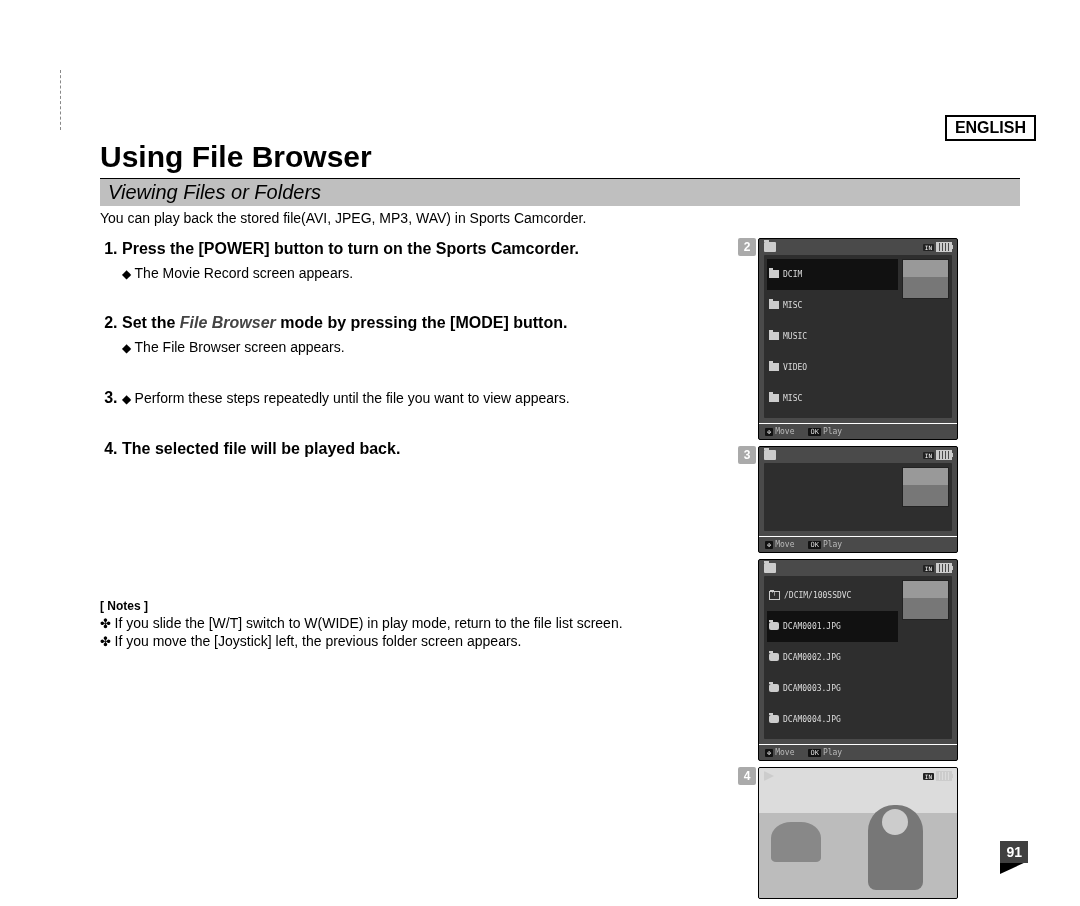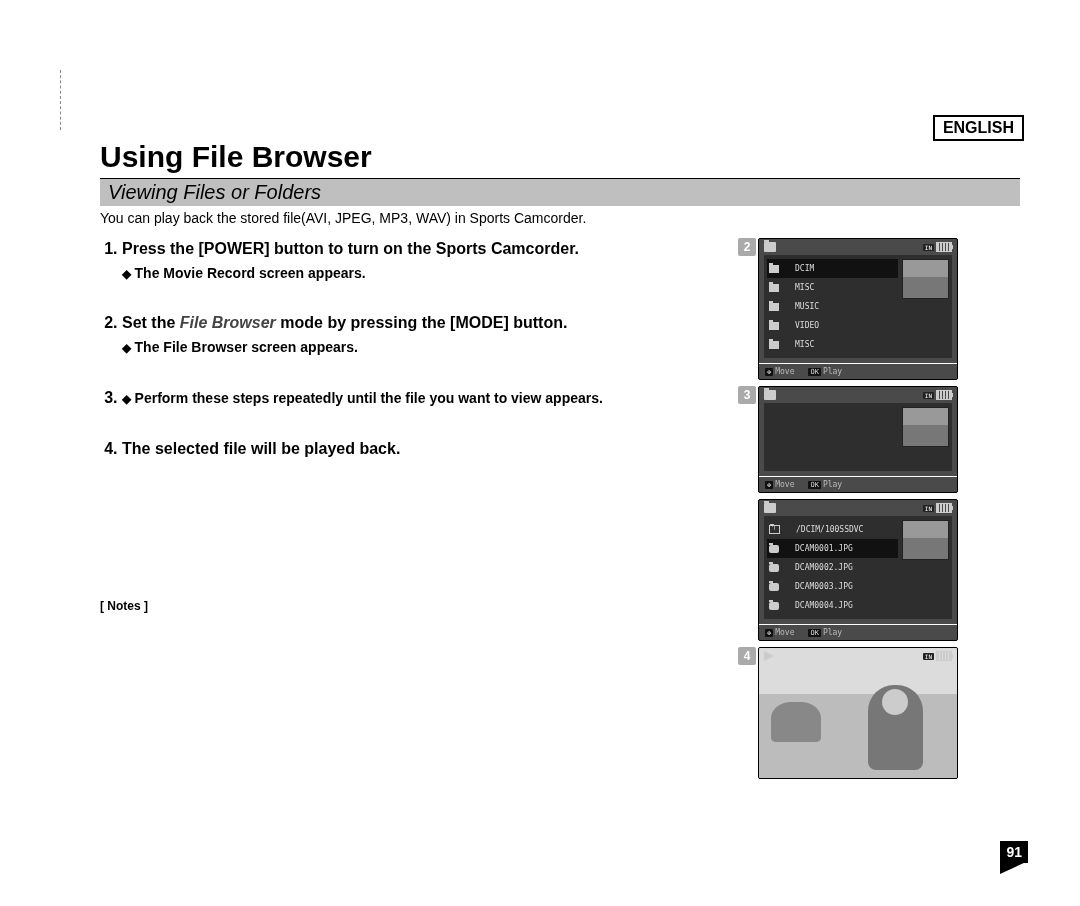--- a/index.html
+++ b/index.html
@@ -1,66 +1,66 @@
 <!DOCTYPE html>
 <html><head>
 <meta charset="utf-8">
 <style>
   html,body{margin:0;padding:0;background:#000;font-family:Arial,Helvetica,sans-serif;color:#000}
   .page{width:1080px;height:906px;margin:0 auto;background:#fff;position:relative;box-sizing:border-box;padding:60px 60px 40px 70px}
   .side-tick{position:absolute;left:60px;top:70px;width:2px;height:60px;border-left:1px dashed #888}
-  .lang-box{position:absolute;right:56px;top:115px;border:2px solid #000;padding:2px 8px;font-weight:bold;font-size:16px}
+  .lang-box{position:absolute;right:44px;top:115px;border:2px solid #000;padding:2px 8px;font-weight:bold;font-size:16px}
   h1.title{font-size:30px;font-weight:bold;margin:80px 0 4px 30px}
   .subtitle-bar{background:#bfbfbf;border-top:1px solid #000;padding:2px 8px;margin:0 0 4px 30px}
   .subtitle-bar span{font-style:italic;font-weight:normal;font-size:20px}
   .intro{margin:0 0 12px 30px;font-size:14px}
   .content{display:flex;gap:18px;margin-left:30px}
   .left{flex:1;max-width:640px}
   .right{width:200px;display:flex;flex-direction:column;gap:6px}
   ol.steps{list-style:decimal;padding-left:22px;margin:0}
   ol.steps>li{font-size:16px;font-weight:bold;margin-bottom:30px;line-height:1.35}
   ol.steps>li .em{font-style:italic;color:#444;font-weight:bold}
   ul.sub{list-style:none;padding:0;margin:4px 0 0 0}
-  ul.sub li{font-size:14px;font-weight:bold;margin:2px 0}
+  ul.sub li{font-size:14px;font-weight:normal;margin:2px 0}
   ul.sub li::before{content:"◆ ";font-size:12px}
   .notes-block{margin-top:140px}
   .notes-hdr{font-weight:bold;font-size:12px;margin-bottom:2px}
   ul.notes{list-style:none;padding:0;margin:0}
   ul.notes li{font-size:14px;margin:2px 0}
   ul.notes li::before{content:"✤ ";font-size:13px}
   
   .shot-wrap{position:relative}
   .shot-num{position:absolute;left:-20px;top:0;width:18px;height:18px;background:#aaa;color:#fff;font-size:12px;font-weight:bold;display:flex;align-items:center;justify-content:center;border-radius:2px}
   .lcd{background:#4a4a4a;border:1px solid #000;border-radius:2px;overflow:hidden;font-family:monospace;font-size:9px;color:#ddd}
   .lcd-top{display:flex;align-items:center;justify-content:space-between;padding:3px 5px}
   .ico{display:inline-block;width:12px;height:10px;background:#ccc;border-radius:1px;position:relative}
   .ico.folder::before{content:"";position:absolute;top:-2px;left:0;width:5px;height:2px;background:#ccc}
   .ico.play{width:0;height:0;border-left:10px solid #ccc;border-top:5px solid transparent;border-bottom:5px solid transparent;background:none}
   .bat{display:inline-flex;align-items:center;gap:2px;font-size:7px}
   .bat .in{font-size:6px;background:#222;color:#fff;padding:0 2px;border-radius:1px}
   .bat .b{width:14px;height:8px;border:1px solid #ccc;position:relative}
   .bat .b::after{content:"";position:absolute;right:-2px;top:2px;width:1px;height:4px;background:#ccc}
   .bat .b i{display:block;height:100%;width:100%;background:repeating-linear-gradient(90deg,#ccc 0 2px,transparent 2px 3px)}
   .panel{background:#2e2e2e;margin:0 5px 5px 5px;padding:4px 3px;border-radius:1px}
-  .row{display:flex;align-items:flex-end;gap:16px;padding:5px 2px;font-size:8px;color:#ddd}
+  .row{display:flex;align-items:flex-start;gap:4px;padding:11px 2px;font-size:8px;color:#ddd}
   .row.sel{background:#111}
   .row .fico{width:10px;height:8px;background:#ccc;position:relative;flex:none}
   .row .fico::before{content:"";position:absolute;top:-2px;left:0;width:4px;height:2px;background:#ccc}
   .row .fico.up{background:none;border:1px solid #ccc;width:9px;height:7px}
   .row .fico.up::after{content:"↰";position:absolute;left:1px;top:-3px;font-size:8px;color:#ccc}
   .row .fico.cam{background:#ccc;border-radius:2px}
   .thumb{width:45px;height:38px;background:linear-gradient(180deg,#999 0 45%,#777 45% 100%);border:1px solid #222;margin-left:auto;flex:none}
   .lcd-bot{display:flex;gap:14px;padding:3px 6px;font-size:8px;color:#bbb;border-top:1px solid #ffffff;margin-top:2px}
   .lcd-bot span b{background:#111;padding:0 2px;border-radius:1px;font-size:7px;margin-right:2px;color:#ddd;font-weight:normal}
   .photo{height:130px;background:linear-gradient(180deg,#dcdcdc 0 35%,#bcbcbc 35% 100%);position:relative}
   .kid{position:absolute;right:34px;bottom:8px;width:55px;height:85px;background:#777;border-radius:26px 26px 8px 8px}
   .kid::before{content:"";position:absolute;top:4px;left:14px;width:26px;height:26px;background:#ccc;border-radius:50%}
   .tree{position:absolute;left:12px;bottom:36px;width:50px;height:40px;background:#888;border-radius:40% 40% 10% 10%}
   .pagenum{position:absolute;right:52px;bottom:32px}
-  .pagenum .box{background:#000000;color:#fff;font-weight:bold;font-size:14px;padding:3px 6px;display:inline-block}
+  .pagenum .box{background:#404040;color:#fff;font-weight:bold;font-size:14px;padding:3px 6px;display:inline-block}
   .pagenum .tri{width:0;height:0;border-left:26px solid #000;border-bottom:12px solid transparent;margin-top:-1px}
 </style>
 </head>
 <body>
 
 <div class="page">
   <div class="side-tick"></div>
   <div class="lang-box">ENGLISH</div>
 
   <h1 class="title">Using File Browser</h1>
@@ -89,20 +89,24 @@
               <li>Perform these steps repeatedly until the file you want to view appears.</li>
             </ul>
         </li>
         <li>
           <span>The selected file will be played back.</span>
         </li>
       </ol>
 
       <div class="notes-block">
         <div class="notes-hdr">[ Notes ]</div>
+        <ul class="notes">
+          <li>If you slide the [W/T] switch to W(WIDE) in play mode, return to the file list screen.</li>
+          <li>If you move the [Joystick] left, the previous folder screen appears.</li>
+        </ul>
       </div>
     </div>
 
     <div class="right">
 
       <div class="shot-wrap">
         <div class="shot-num">2</div>
         <div class="lcd">
           <div class="lcd-top">
             <span class="ico folder"></span>

